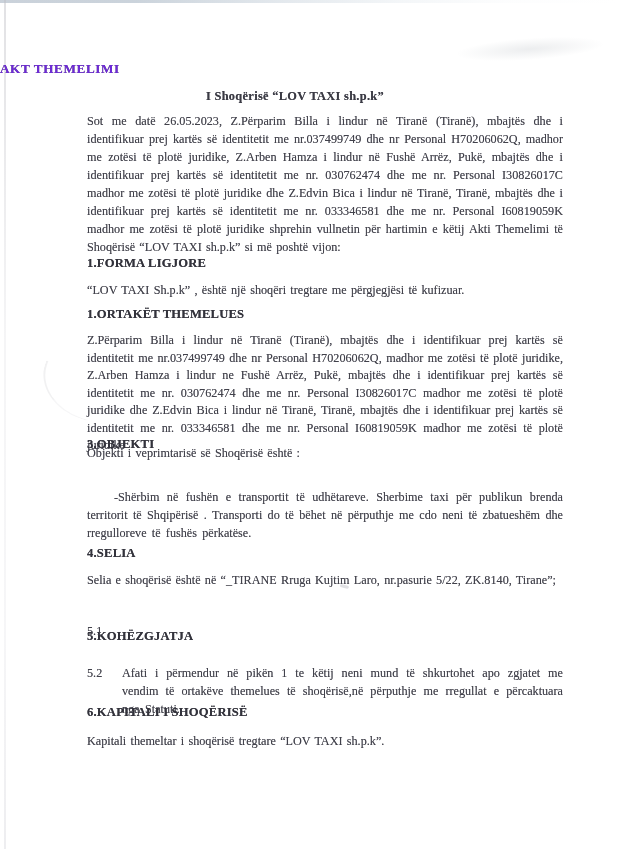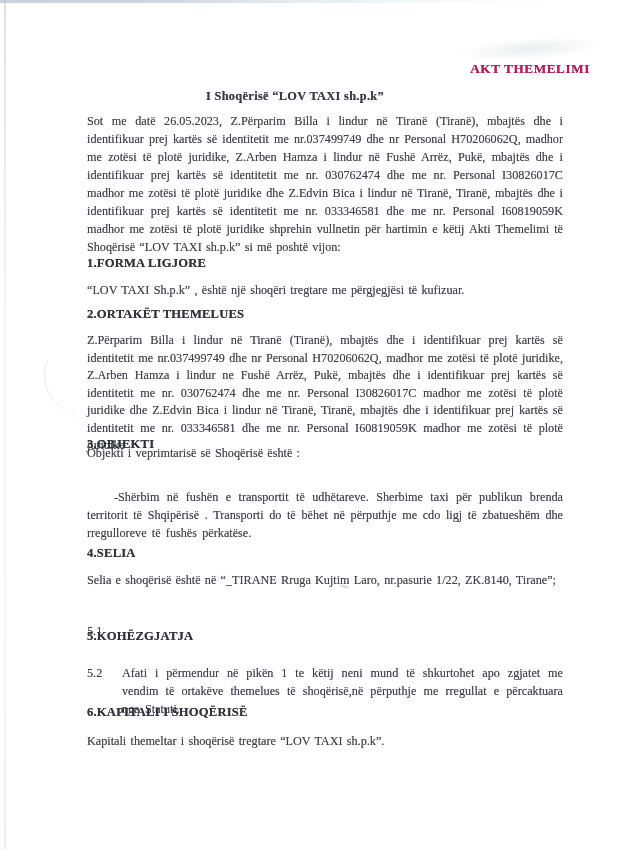--- a/index.html
+++ b/index.html
@@ -36,22 +36,22 @@
     border-radius: 0 0 0 90% ;
     transform: rotate(18deg);
   }
   .smudge-c {
     position: absolute; left: 340px; top: 585px; width: 9px; height: 3px;
     background: rgba(120,120,130,.22); border-radius: 2px; transform: rotate(14deg);
   }
   
   .doc-title {
     position: absolute; top: 61px; left: 0; width: 590px;
-    text-align: right; font-weight: bold; font-size: 13.2px;
-    letter-spacing: .6px; color: #be185d;
+    text-align: left; font-weight: bold; font-size: 13.2px;
+    letter-spacing: .6px; color: #6d28d9;
     text-shadow: 0 0 .5px rgba(53,53,62,.8);
   }
   .doc-subtitle {
     position: absolute; top: 89px; left: 0; width: 590px;
     text-align: center; font-weight: bold; font-size: 12.4px;
     letter-spacing: .3px; color: #3a3a44;
     text-shadow: 0 0 .4px rgba(58,58,68,.7);
   }
   .para {
     position: absolute; left: 87px; width: 476px;
@@ -92,29 +92,29 @@
   <div class="smudge-c"></div>
 
   <div class="doc-title">AKT THEMELIMI</div>
   <div class="doc-subtitle">I Shoqërisë “LOV TAXI sh.p.k”</div>
 
   <div class="para" style="top:112px;">Sot me datë 26.05.2023, Z.Përparim Billa i lindur në Tiranë (Tiranë), mbajtës dhe i identifikuar prej kartës së identitetit me nr.037499749 dhe nr Personal H70206062Q, madhor me zotësi të plotë juridike, Z.Arben Hamza i lindur në Fushë Arrëz, Pukë, mbajtës dhe i identifikuar prej kartës së identitetit me nr. 030762474 dhe me nr. Personal I30826017C madhor me zotësi të plotë juridike dhe Z.Edvin Bica i lindur në Tiranë, Tiranë, mbajtës dhe i identifikuar prej kartës së identitetit me nr. 033346581 dhe me nr. Personal I60819059K madhor me zotësi të plotë juridike shprehin vullnetin për hartimin e këtij Akti Themelimi të Shoqërisë “LOV TAXI sh.p.k” si më poshtë vijon:</div>
 
   <div class="heading" style="top:256px;">1.FORMA LIGJORE</div>
   <div class="para single" style="top:281px;">“LOV TAXI Sh.p.k” , është një shoqëri tregtare me përgjegjësi të kufizuar.</div>
 
-  <div class="heading" style="top:307px;">2.ORTAKËT THEMELUES</div>
+  <div class="heading" style="top:307px;">1.ORTAKËT THEMELUES</div>
   <div class="para tight" style="top:332px;">Z.Përparim Billa i lindur në Tiranë (Tiranë), mbajtës dhe i identifikuar prej kartës së identitetit me nr.037499749 dhe nr Personal H70206062Q, madhor me zotësi të plotë juridike, Z.Arben Hamza i lindur ne Fushë Arrëz, Pukë, mbajtës dhe i identifikuar prej kartës së identitetit me nr. 030762474 dhe me nr. Personal I30826017C madhor me zotësi të plotë juridike dhe Z.Edvin Bica i lindur në Tiranë, Tiranë, mbajtës dhe i identifikuar prej kartës së identitetit me nr. 033346581 dhe me nr. Personal I60819059K madhor me zotësi të plotë juridike</div>
 
   <div class="heading" style="top:437px;">3.OBJEKTI</div>
   <div class="para single" style="top:444px;">Objekti i veprimtarisë së Shoqërisë është :</div>
-  <div class="para indented" style="top:488px;">-Shërbim në fushën e transportit të udhëtareve. Sherbime taxi për publikun brenda territorit të Shqipërisë . Transporti do të bëhet në përputhje me cdo ligj të zbatueshëm dhe rregulloreve të fushës përkatëse.</div>
+  <div class="para indented" style="top:488px;">-Shërbim në fushën e transportit të udhëtareve. Sherbime taxi për publikun brenda territorit të Shqipërisë . Transporti do të bëhet në përputhje me cdo neni të zbatueshëm dhe rregulloreve të fushës përkatëse.</div>
 
   <div class="heading" style="top:546px;">4.SELIA</div>
-  <div class="para single" style="top:571px;">Selia e shoqërisë është në “_TIRANE Rruga Kujtim Laro, nr.pasurie 1/22, ZK.8140, Tirane”;</div>
+  <div class="para single" style="top:571px;">Selia e shoqërisë është në “_TIRANE Rruga Kujtim Laro, nr.pasurie 5/22, ZK.8140, Tirane”;</div>
 
   <div class="heading" style="top:597px;margin-top:32px;">5.KOHËZGJATJA</div>
 
   <div class="clause" style="top:622px;">
     <span class="num">5.1</span>
   </div>
 
   <div class="clause" style="top:664px;">
     <span class="num">5.2</span>
     <span>Afati i përmendur në pikën 1 te këtij neni mund të shkurtohet apo zgjatet me vendim të ortakëve themelues të shoqërisë,në përputhje me rregullat e përcaktuara nga Statuti.</span>

